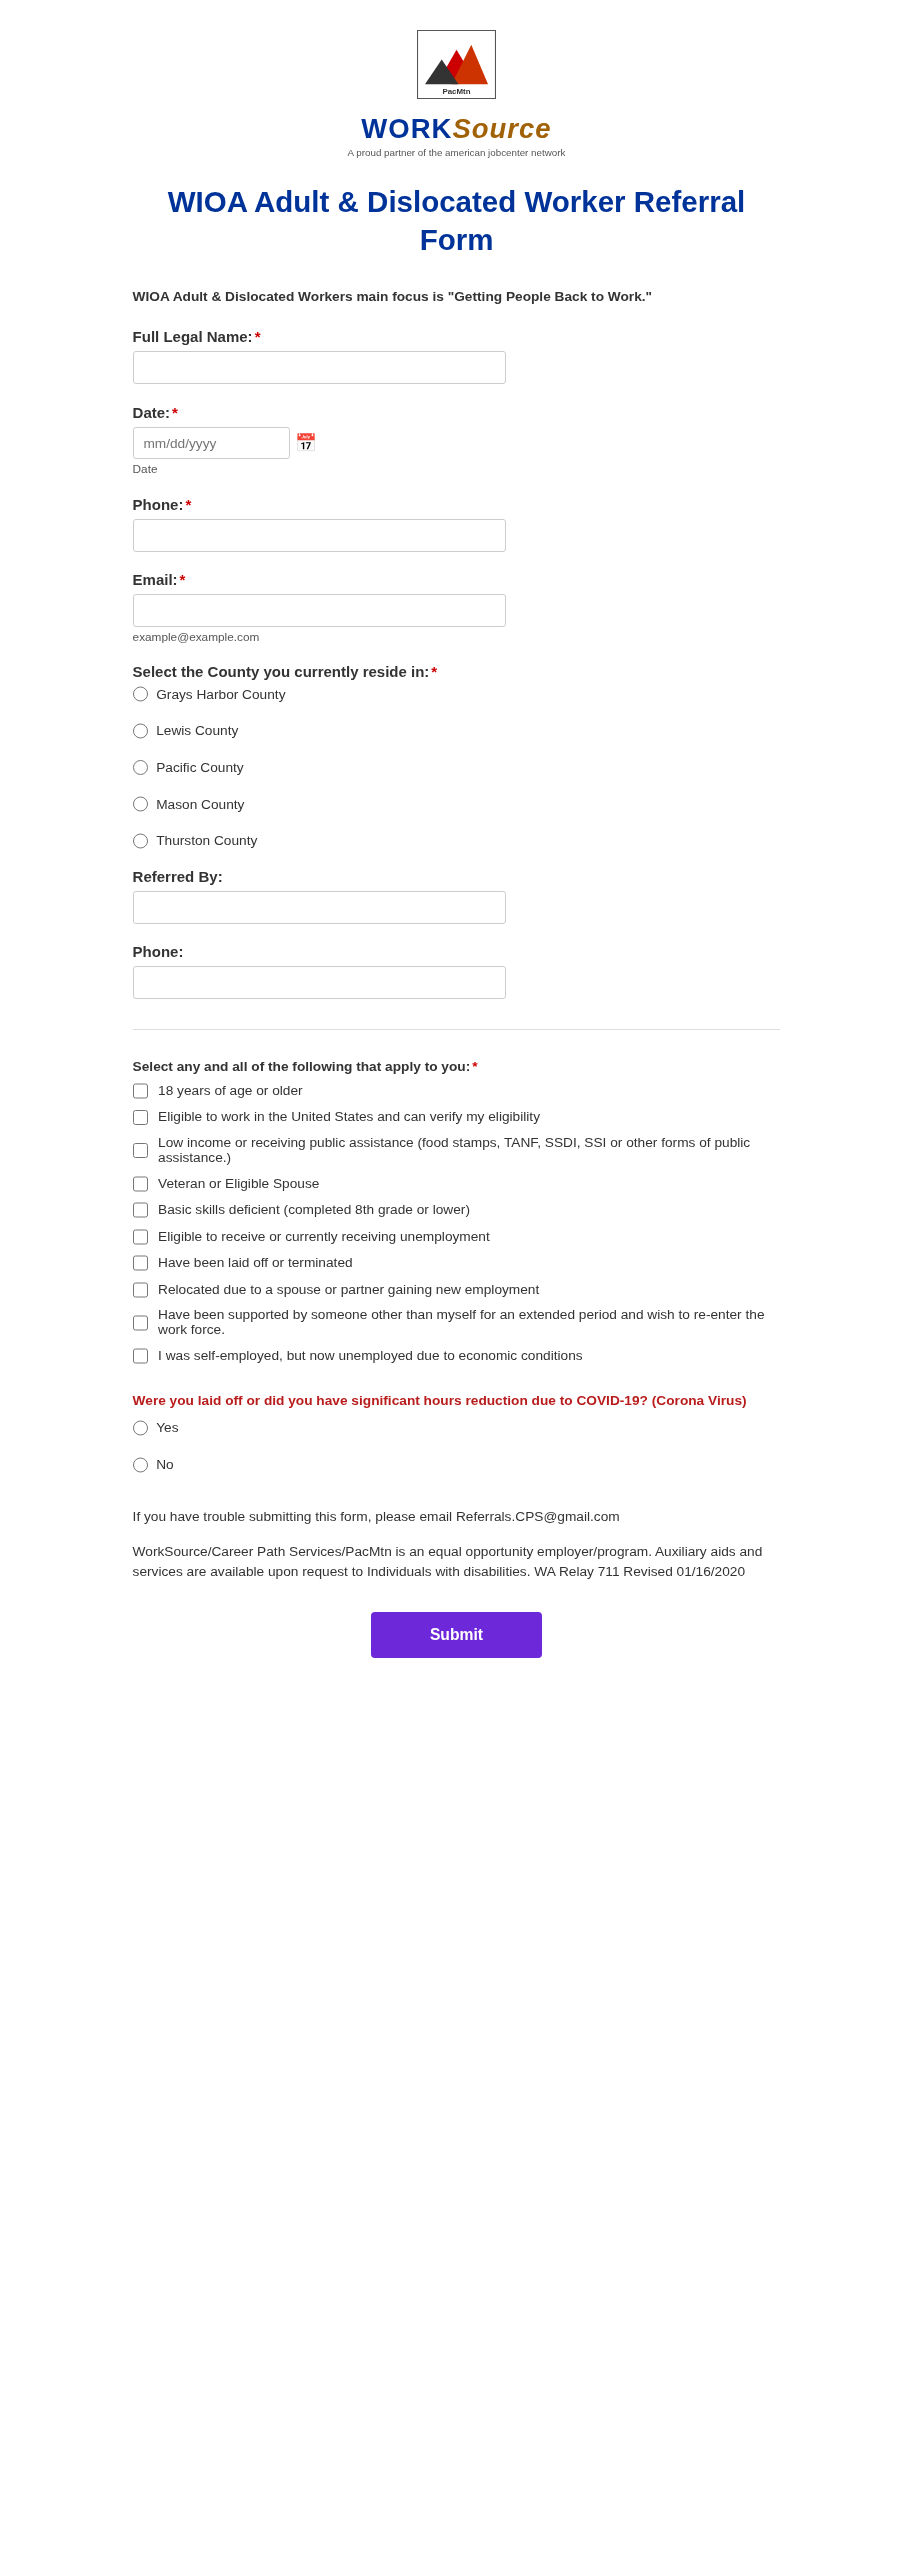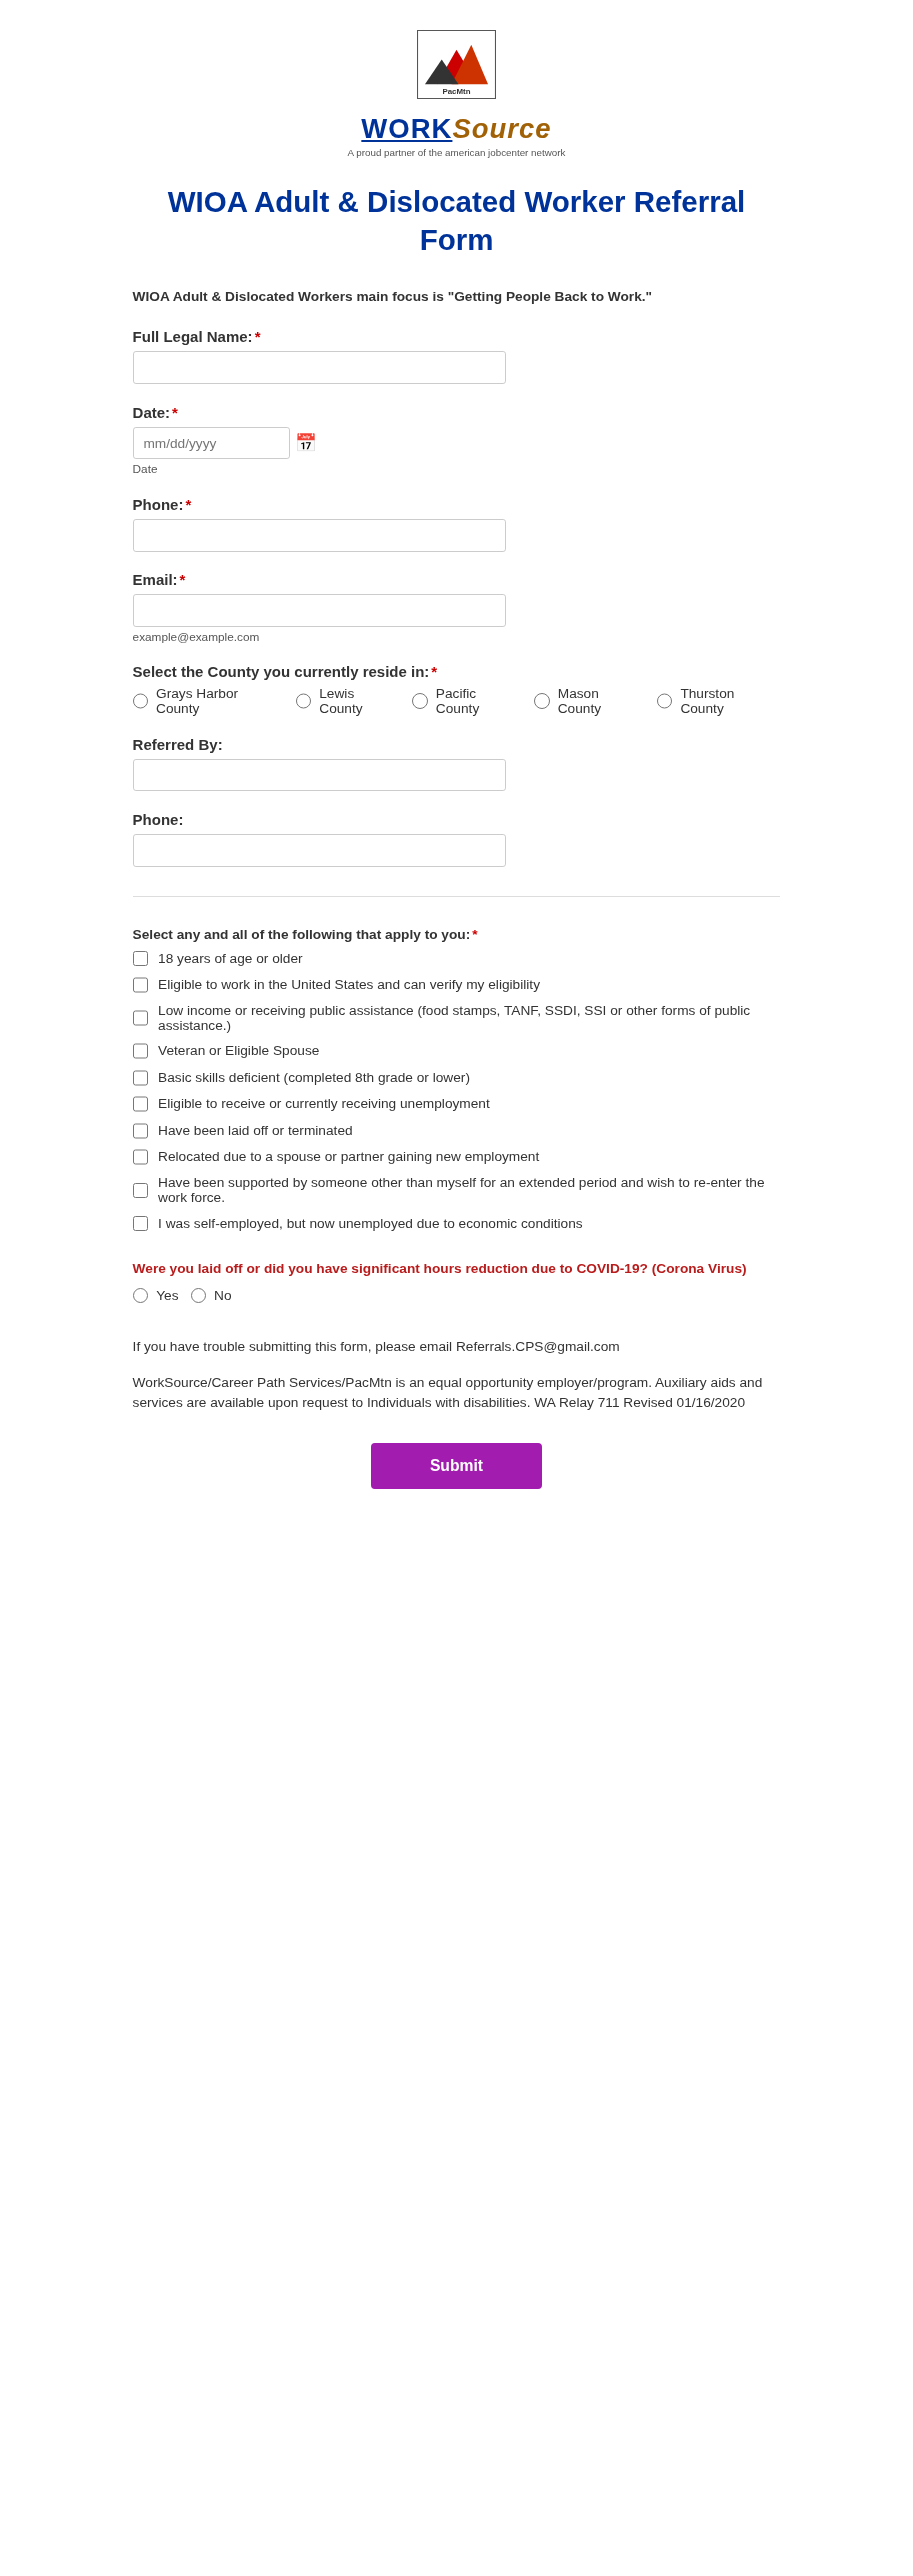--- a/index.html
+++ b/index.html
@@ -108,21 +108,22 @@
       color: #555;
       margin-top: 2.9px;
     }
     .field-hint {
       font-size: 11.8px;
       color: #555;
       margin-top: 2.9px;
     }
     .radio-group {
       display: flex;
-      gap: 12px;
+      flex-direction: column;
+      gap: 21px;
       margin-top: 4.9px;
     }
     .radio-option {
       display: flex;
       align-items: center;
       gap: 7.9px;
       font-size: 13.7px;
       cursor: pointer;
     }
     .radio-option input[type="radio"] {
@@ -185,21 +186,21 @@
       line-height: 1.5;
       margin-bottom: 29.5px;
     }
     .submit-area {
       display: flex;
       justify-content: center;
       margin-top: 29.5px;
       margin-bottom: 19.6px;
     }
     .submit-button {
-      background-color: #a21caf;
+      background-color: #6d28d9;
       color: white;
       border: none;
       padding: 13.7px 59px;
       font-size: 15.7px;
       border-radius: 3.9px;
       cursor: pointer;
       font-weight: bold;
     }
   </style>
 </head>
@@ -216,21 +217,21 @@
         <polygon points="20,55 40,20 55,45" fill="#cc0000"></polygon>
         <polygon points="35,55 55,15 72,55" fill="#cc3300"></polygon>
         <polygon points="8,55 25,30 42,55" fill="#333"></polygon>
 
         <text x="40" y="65" text-anchor="middle" font-size="8" font-weight="bold" fill="#333" font-family="Arial">PacMtn</text>
       </svg>
     </div>
 
     <div class="worksource-logo">
       <div class="worksource-text">
-        <span style="color:#003399;text-decoration:underline;">WORK</span><span style="color:#a16207; font-style:italic;">Source</span>
+        <span style="color:#003399;">WORK</span><span style="color:#a16207; font-style:italic;">Source</span>
       </div>
       <div class="worksource-sub">A proud partner of the american jobcenter network</div>
     </div>
   </div>
 
   <h1 class="page-title">WIOA Adult &amp; Dislocated Worker Referral Form</h1>
 
   <p class="form-intro">WIOA Adult &amp; Dislocated Workers main focus is "Getting People Back to Work."</p>
 
   <div class="form-section">

